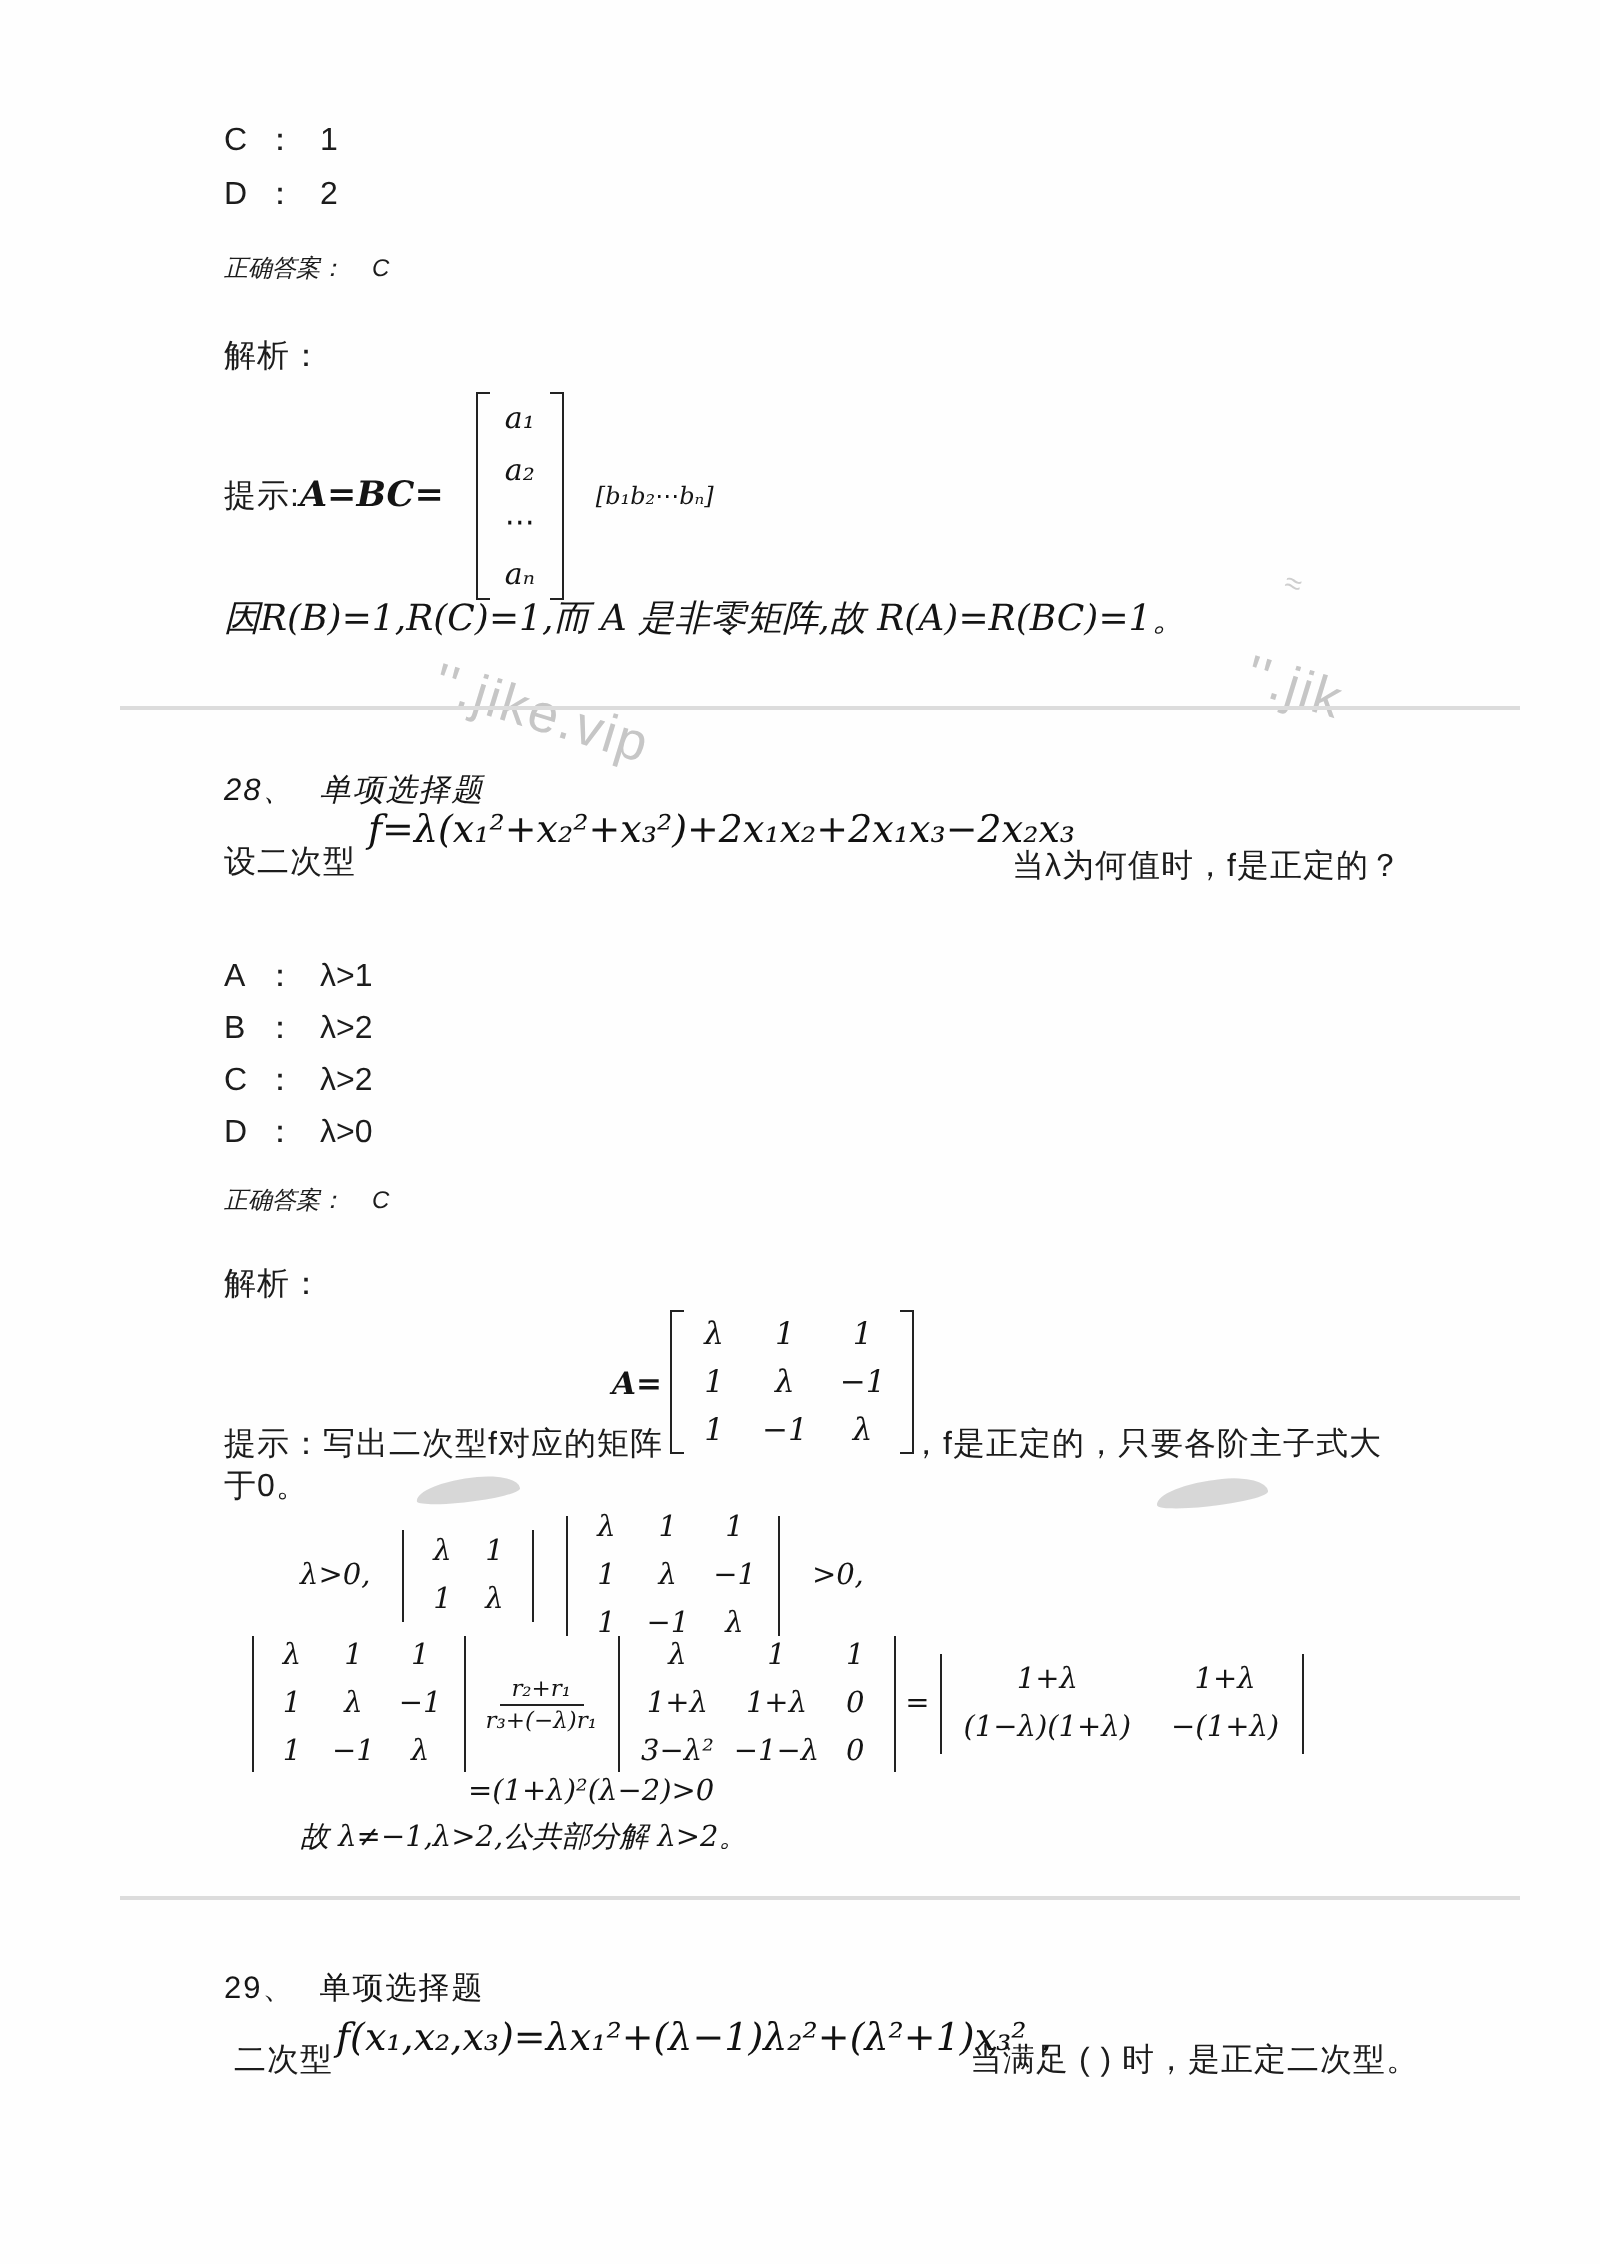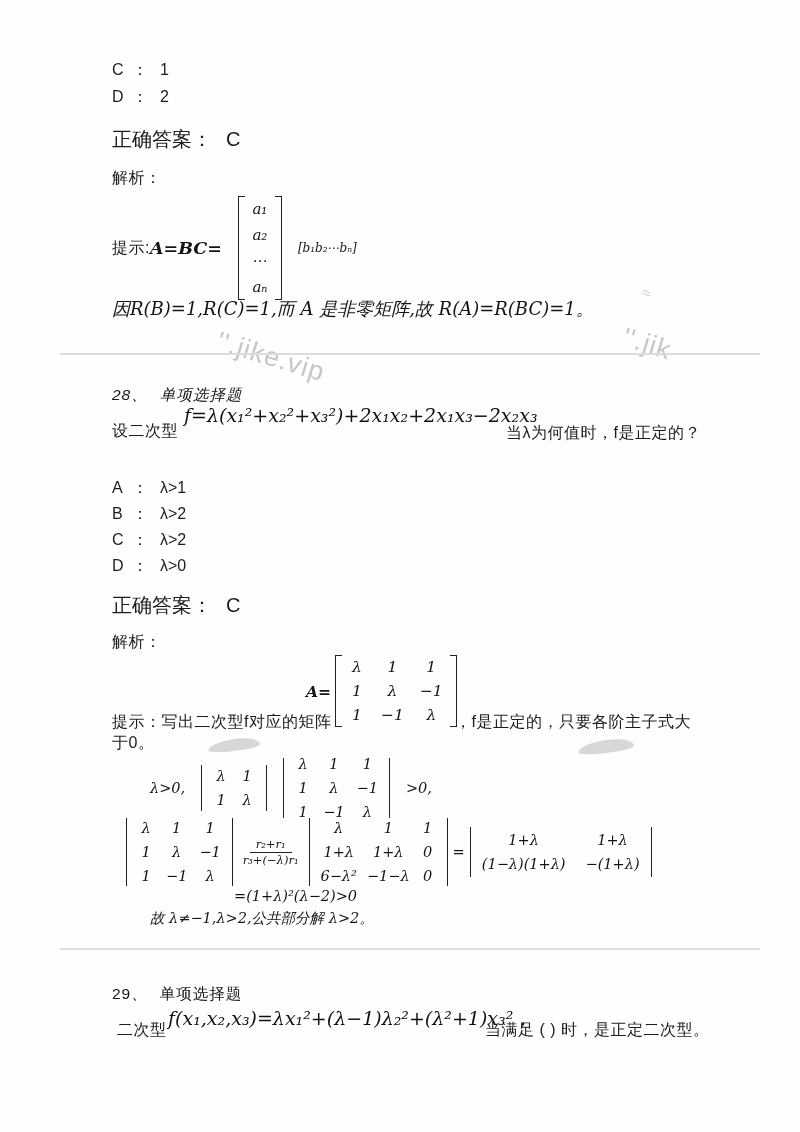--- a/index.html
+++ b/index.html
@@ -10,21 +10,21 @@
     overflow:hidden;
     font-family:"Liberation Sans","DejaVu Sans",sans-serif;
     color:#1c1c1c;
   }
   .abs{position:absolute;}
   .cn{font-size:16px;color:#1c1c1c;letter-spacing:.5px;}
   .hdr{font-size:15.5px;color:#161616;display:flex;gap:12px;letter-spacing:1px;}
   .opt{display:flex;align-items:baseline;font-size:16px;}
   .opt .lab{min-width:16px;}
   .opt .col{margin:0 12px 0 4px;}
-  .ansrow{display:flex;align-items:baseline;font-size:20px;}
+  .ansrow{display:flex;align-items:baseline;font-size:12px;font-style:italic;}
   .ansrow .val{margin-left:14px;}
   .fml{font-family:"DejaVu Serif","DejaVu Sans",serif;font-style:italic;font-size:19px;color:#111;}
   .math{font-family:"DejaVu Serif","DejaVu Sans",serif;font-style:italic;color:#141414;}
   .mline{display:flex;align-items:center;font-family:"DejaVu Serif","DejaVu Sans",serif;font-size:14.5px;color:#141414;}
   
   .mx{display:inline-flex;align-items:stretch;font-family:"DejaVu Serif","DejaVu Sans",serif;font-style:italic;color:#141414;}
   .mx .g{display:grid;align-content:center;row-gap:4px;padding:3px 3px;}
   .g.c1{grid-template-columns:auto;row-gap:6px;}
   .g.c2{grid-template-columns:auto auto;column-gap:18px;}
   .g.c3{grid-template-columns:auto auto auto;column-gap:16px;}
@@ -205,21 +205,21 @@
     </span>
     <span class="mx" style="align-self:stretch;">
       <span class="vb l"></span>
       <span class="g c3" style="column-gap:10px;">
         <span>λ</span>
         <span>1</span>
         <span>1</span>
         <span>1+λ</span>
         <span>1+λ</span>
         <span>0</span>
-        <span>6−λ²</span>
+        <span>3−λ²</span>
         <span>−1−λ</span>
         <span>0</span>
       </span>
       <span class="vb r"></span>
     </span>
     <span class="math" style="margin:0 5px;font-style:normal;">=</span>
     <span class="mx" style="align-self:center;height:50px;">
       <span class="vb l"></span>
       <span class="g c2" style="column-gap:20px;">
         <span>1+λ</span>

